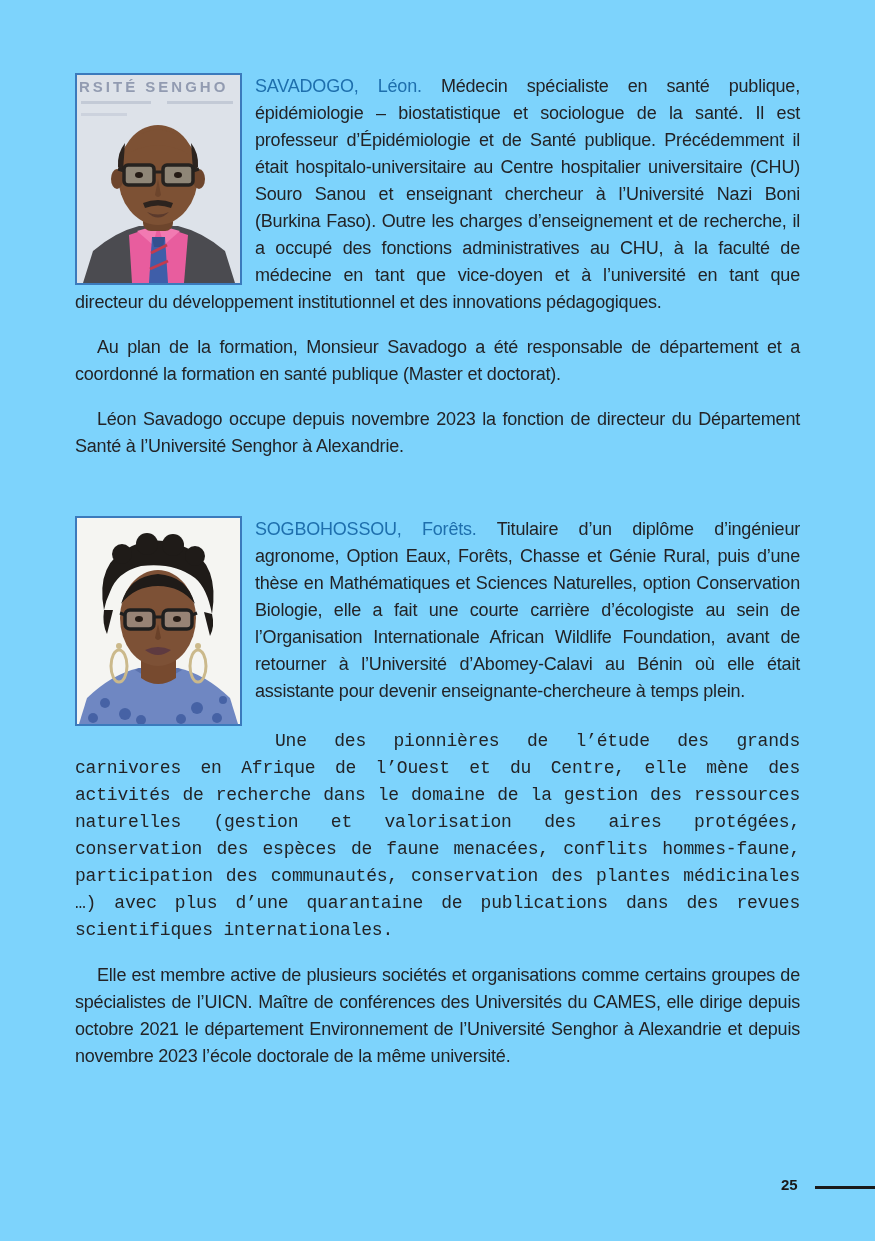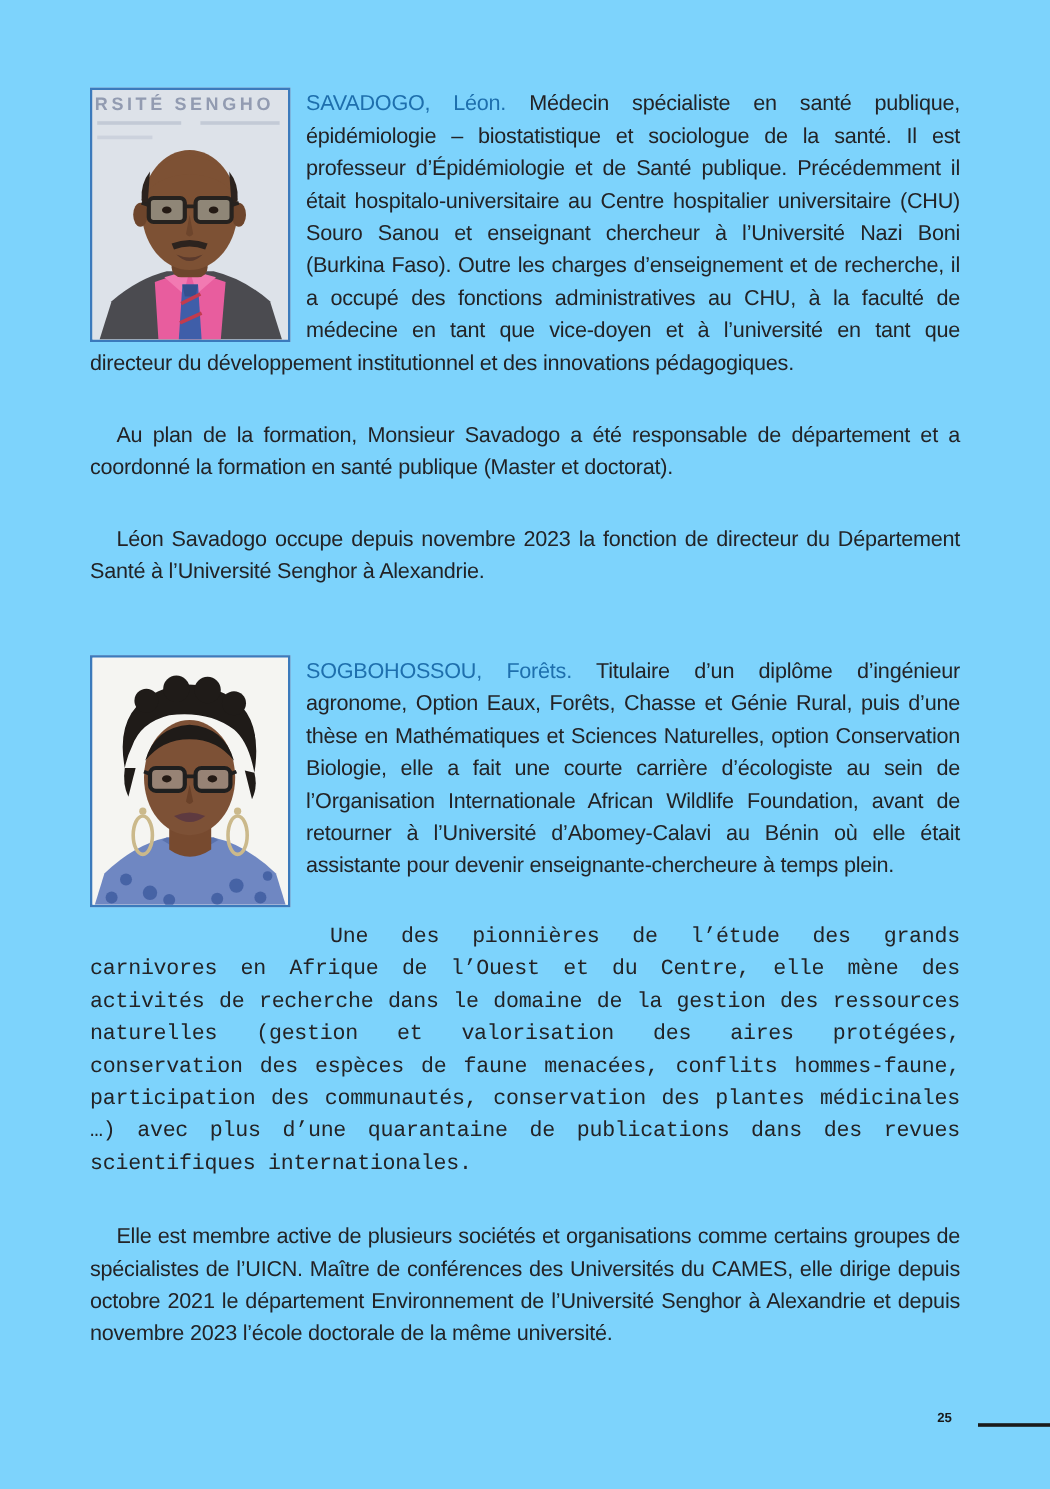--- a/index.html
+++ b/index.html
@@ -39,37 +39,37 @@
   }
   .portrait svg { display: block; }
   p {
     margin: 0;
     font-size: 18px;
     line-height: 27px;
     text-align: justify;
     letter-spacing: -0.2px;
   }
   p.para {
-    margin-top: 33px;
+    margin-top: 18px;
     text-indent: 22px;
   }
   p.para.big-indent {
     clear: left;
     text-indent: 200px;
     font-family: Liberation Mono, monospace;
   }
   .person-name {
     color: #1e6fad;
     font-weight: normal;
   }
   .footer-pageno {
     position: absolute;
     top: 1176px;
     left: 781px;
-    font-size: 11px;
+    font-size: 15px;
     font-weight: bold;
     letter-spacing: 0;
     color: #1a1a1a;
   }
   .footer-rule {
     position: absolute;
     top: 1186px;
     left: 815px;
     width: 60px;
     height: 3px;

